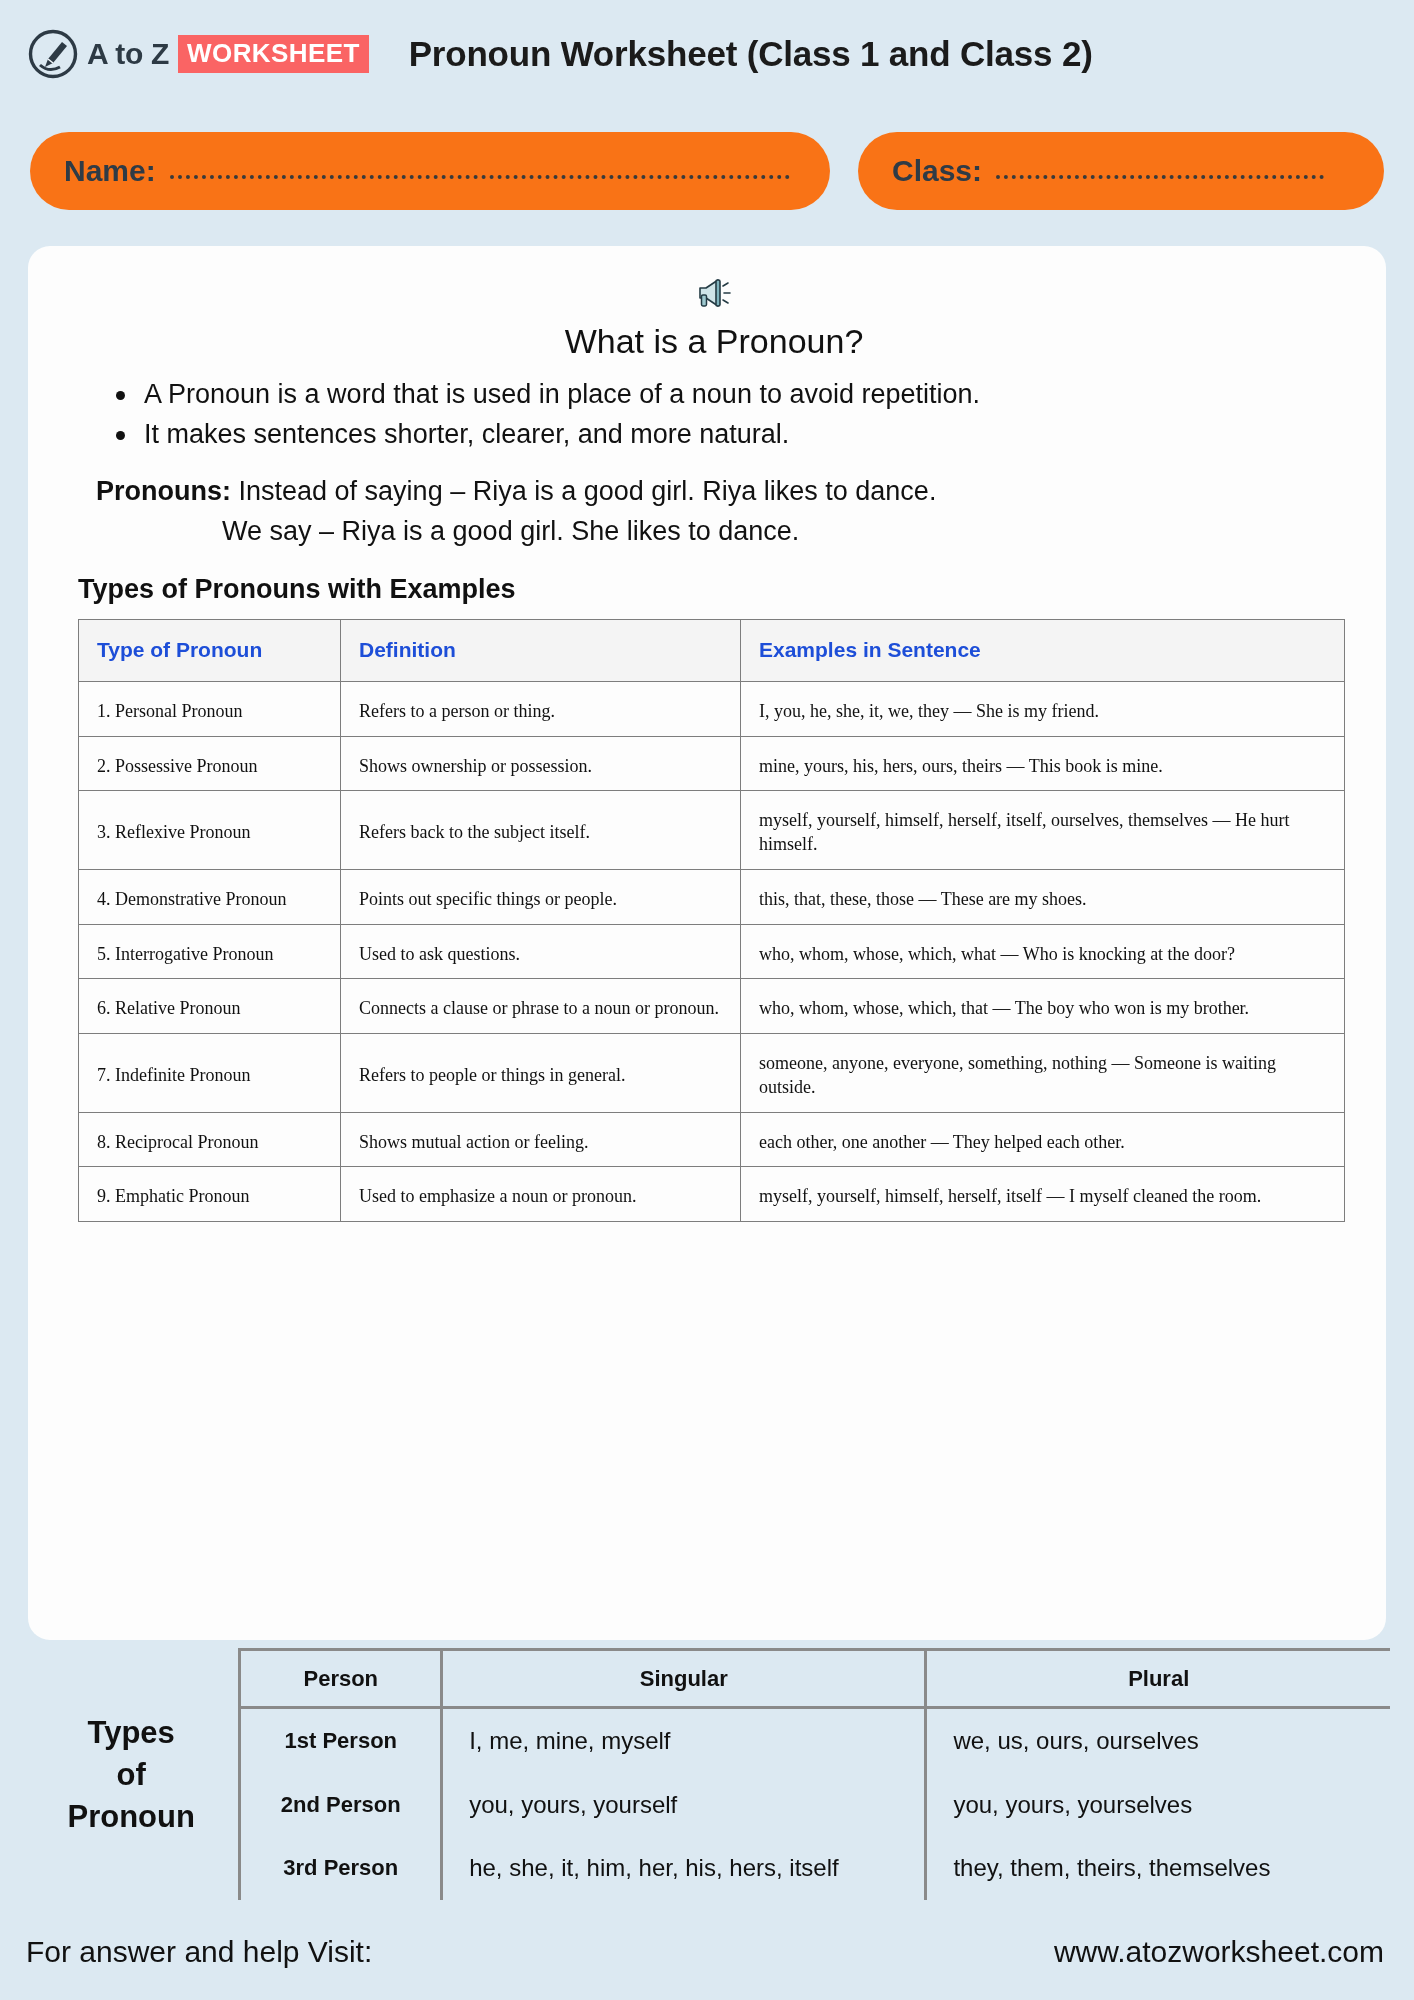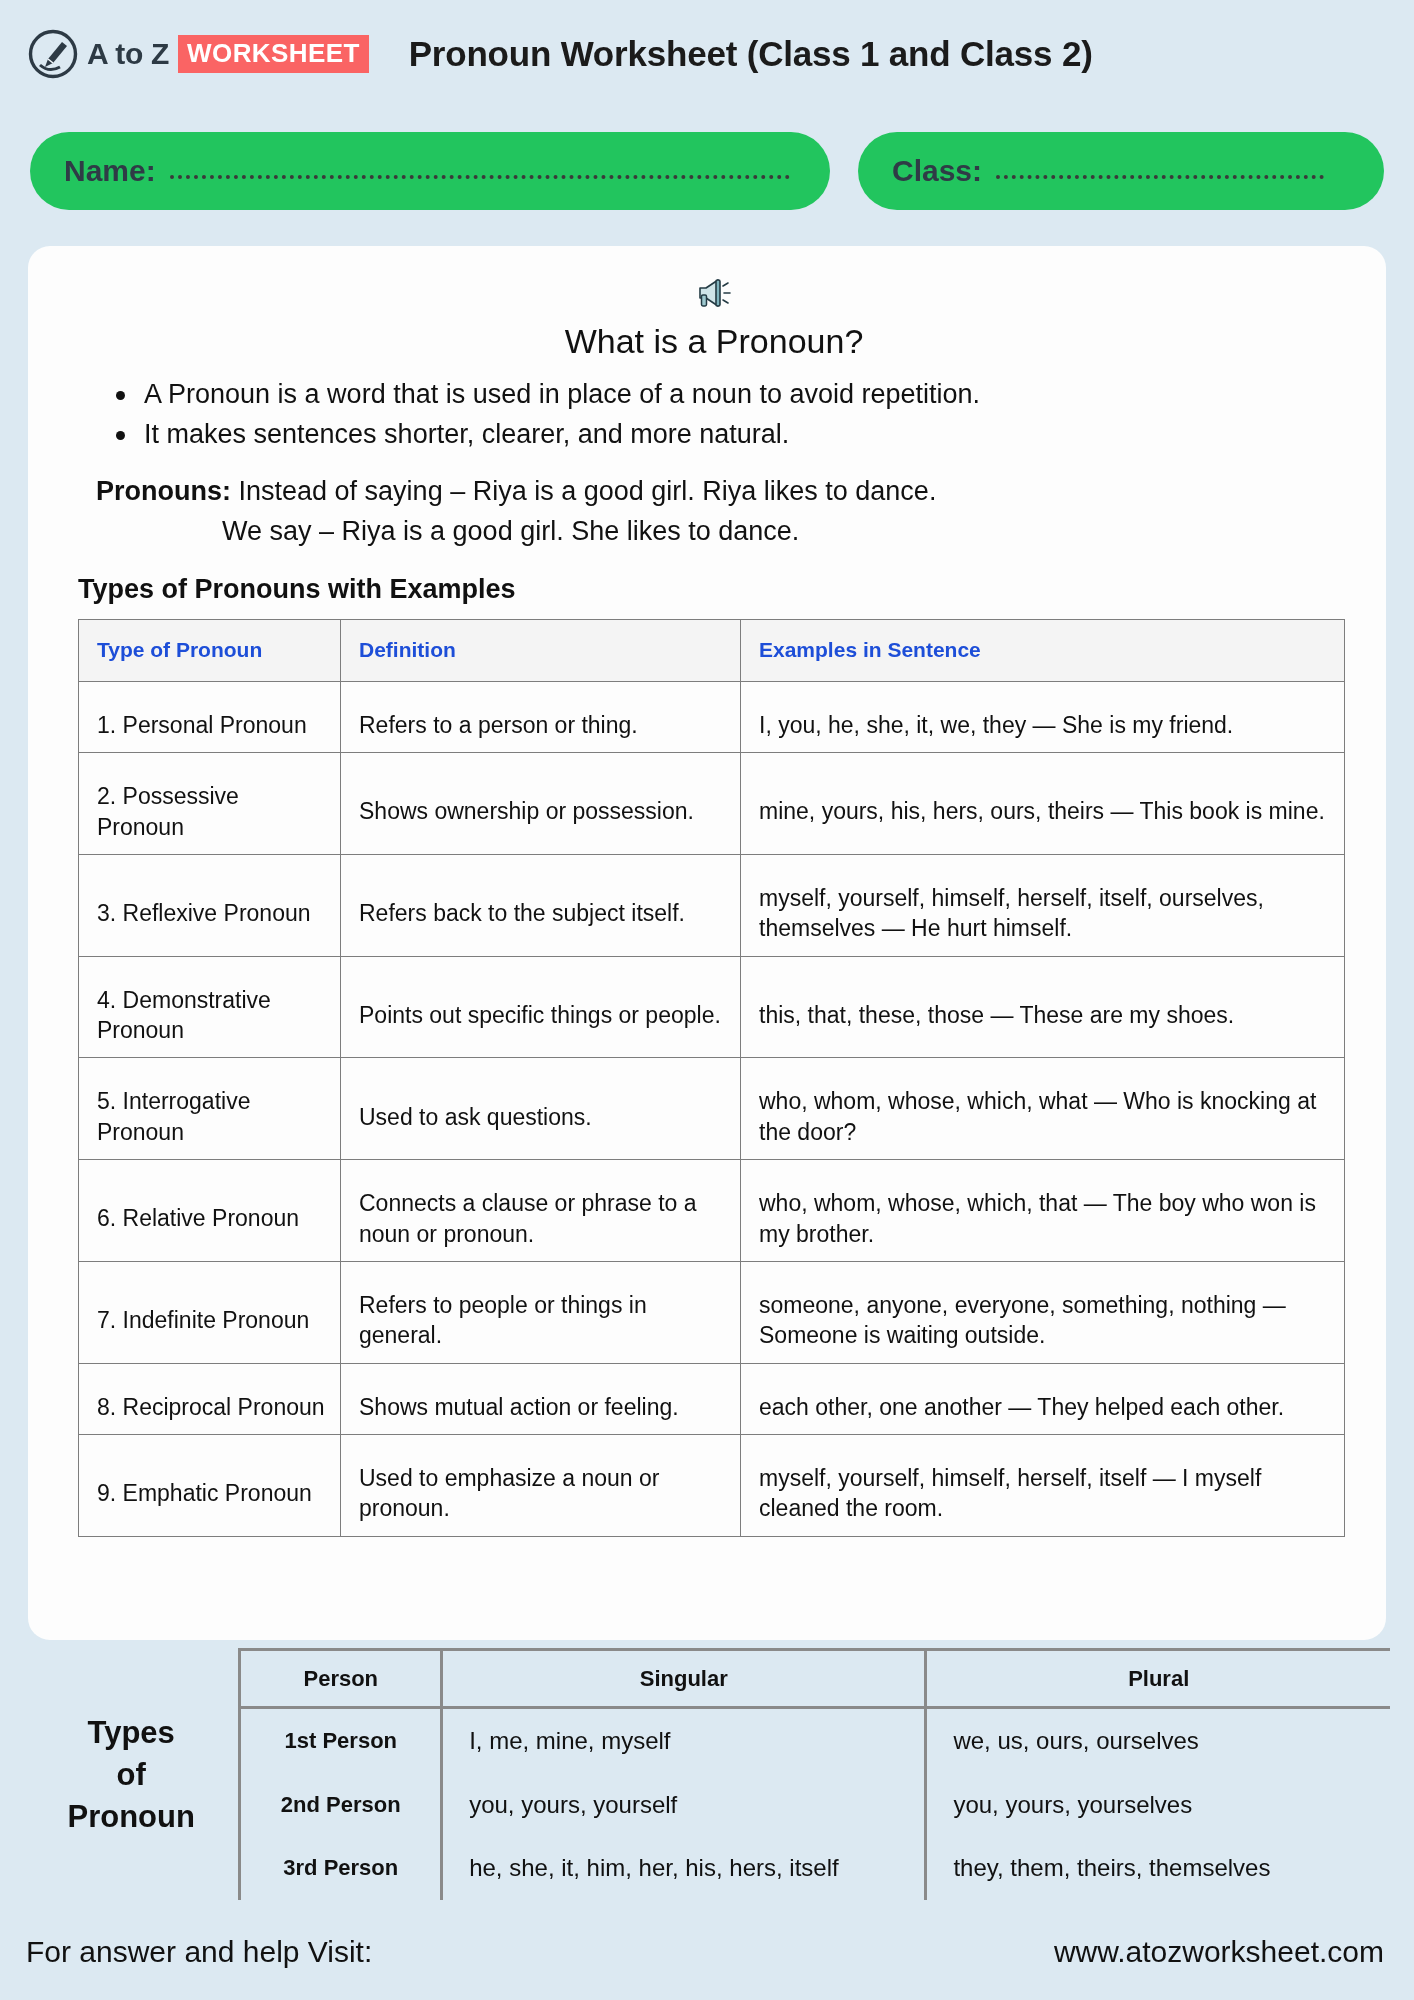--- a/index.html
+++ b/index.html
@@ -62,21 +62,21 @@
 
   
   .id-row {
     position: absolute;
     top: 132px; left: 30px; right: 30px;
     height: 78px;
     display: flex;
     gap: 28px;
   }
   .id-box {
-    background: #22c55e;
+    background: #f97316;
     border-radius: 39px;
     display: flex;
     align-items: center;
     padding: 0 34px;
     height: 78px;
   }
   .id-box.name { width: 800px; }
   .id-box.cls  { flex: 1; }
   .id-label {
     font-size: 30px;
@@ -166,24 +166,25 @@
   }
   table.types thead th {
     background: #f4f4f4;
     font-size: 21px;
     font-weight: bold;
     color: #1d4ed8;
     padding: 16px 16px 16px 18px;
     height: 62px;
   }
   table.types tbody td {
-    font-size: 23px;
+    font-size: 18px;
     color: #111;
     line-height: 1.32;
-    padding: 28px 14px 12px 18px;
+    padding: 18px 14px 12px 18px;
+    font-family: Liberation Serif, serif;
   }
   table.types tbody td.c1 { font-weight: 500; }
   .col1 { width: 262px; }
   .col2 { width: 400px; }
   .col3 { width: 604px; }
 
   
   .bottom {
     position: absolute;
     top: 1648px; left: 24px; right: 24px;

